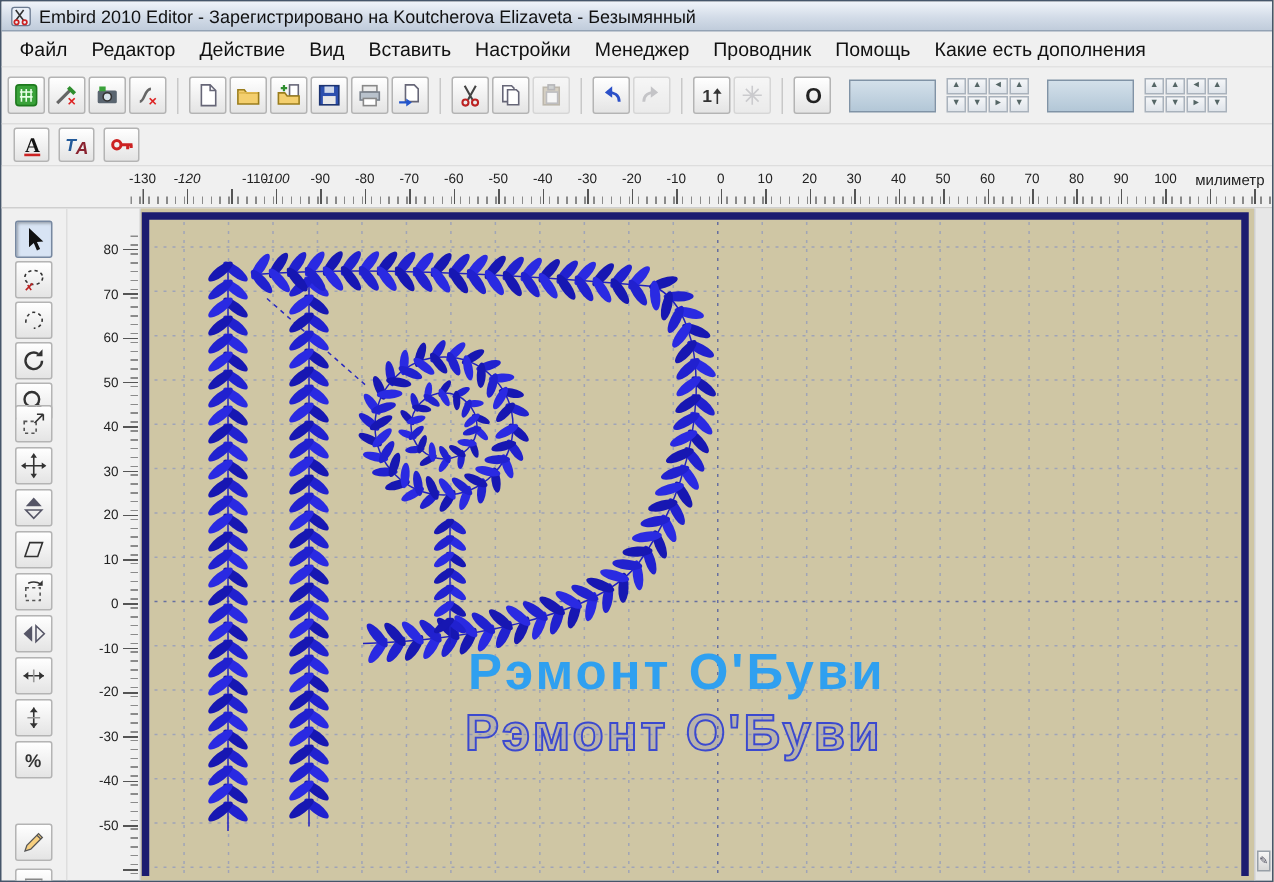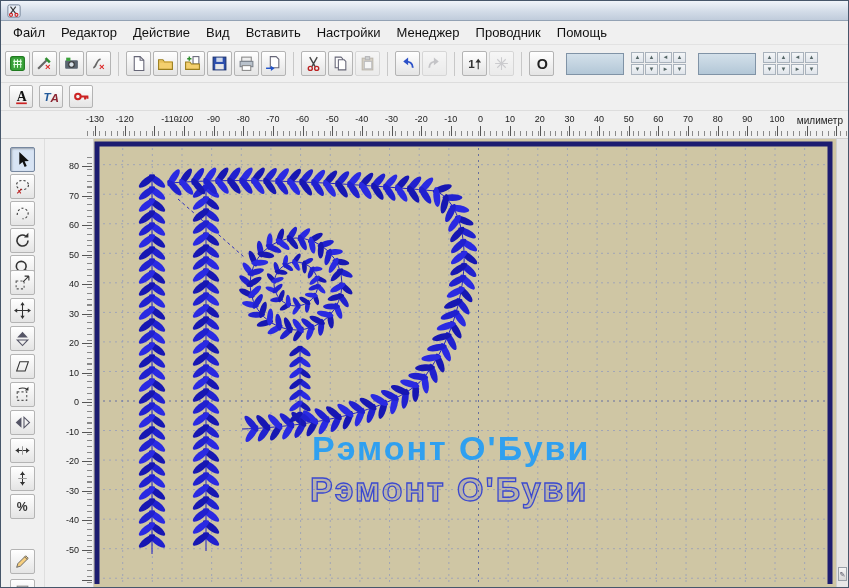--- a/index.html
+++ b/index.html
@@ -78,32 +78,34 @@
 
 <div class="window">
 
   <div class="titlebar">
     <svg class="appicon" viewBox="0 0 16 16">
       <rect x="1" y="1" width="14" height="14" rx="2" fill="#e8eef6" stroke="#6a7a90"></rect>
       <path d="M4 3l6 8M10 3L4 11" stroke="#333" stroke-width="1.2"></path>
       <circle cx="4.6" cy="12.4" r="1.7" fill="none" stroke="#c22" stroke-width="1.3"></circle>
       <circle cx="10.8" cy="12.4" r="1.7" fill="none" stroke="#c22" stroke-width="1.3"></circle>
     </svg>
+    <span>Embird 2010 Editor - Зарегистрировано на Koutcherova Elizaveta - Безымянный</span>
   </div>
 
   <div class="menubar" id="menubar">
       <div class="mitem">Файл</div>
       <div class="mitem">Редактор</div>
       <div class="mitem">Действие</div>
       <div class="mitem">Вид</div>
       <div class="mitem">Вставить</div>
       <div class="mitem">Настройки</div>
       <div class="mitem">Менеджер</div>
       <div class="mitem">Проводник</div>
       <div class="mitem">Помощь</div>
+      <div class="mitem">Какие есть дополнения</div>
     </div>
 
   <div class="tb1" id="tb1">
       <div class="tbtn">
         <svg viewBox="0 0 16 16">
           <rect x="1.5" y="1.5" width="13" height="13" rx="2" fill="#3aa23a" stroke="#1e7a1e"></rect>
           <path d="M5 4v8M8 4v8M11 4v8M4 6h8M4 9h8" stroke="#e8ffe8" stroke-width="1" fill="none"></path>
         </svg>
       </div>
       <div class="tbtn">
@@ -263,21 +265,21 @@
           <path d="M7.2 8h7.2M11.4 8v2.8M13.6 8v2.1" stroke="#c22" stroke-width="1.9" fill="none"></path>
         </svg>
       </div>
     </div>
 
   <div class="rulerh" id="rulerh">
     <div class="hticks"></div>
     <div class="hticksM"></div>
     <span class="runit">милиметр</span>
   <span class="rlabel" style="left: 81px;">-130</span>
-      <span class="rlabel" style="left: 110.65px;">-120</span>
+      <span class="rlabel" style="left: 110.65px; font-style: italic;">-120</span>
       <span class="rlabel" style="left: 156px;">-110</span>
       <span class="rlabel" style="left: 169.95px; font-style: italic;">-100</span>
       <span class="rlabel" style="left: 199.6px;">-90</span>
       <span class="rlabel" style="left: 229.25px;">-80</span>
       <span class="rlabel" style="left: 258.9px;">-70</span>
       <span class="rlabel" style="left: 288.55px;">-60</span>
       <span class="rlabel" style="left: 318.2px;">-50</span>
       <span class="rlabel" style="left: 347.85px;">-40</span>
       <span class="rlabel" style="left: 377.5px;">-30</span>
       <span class="rlabel" style="left: 407.15px;">-20</span>

